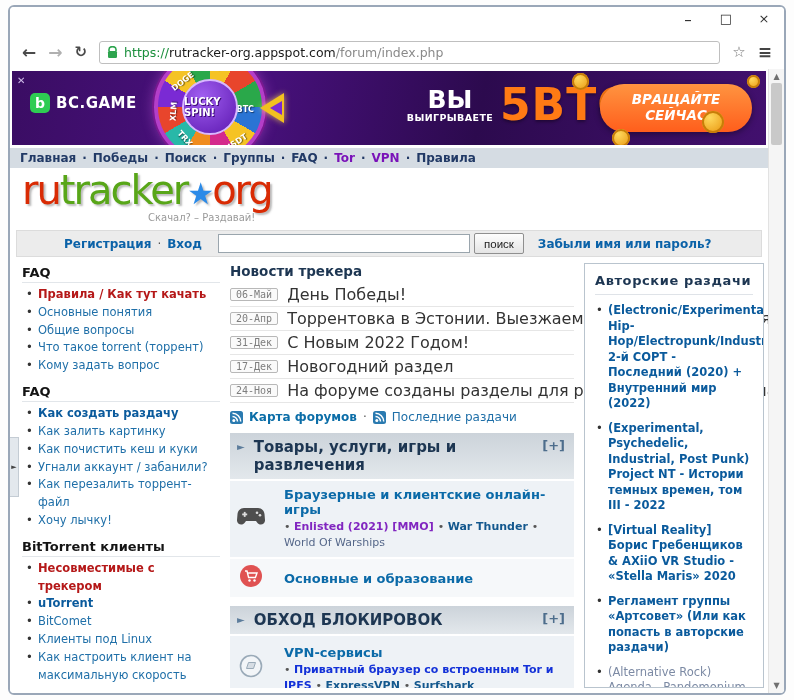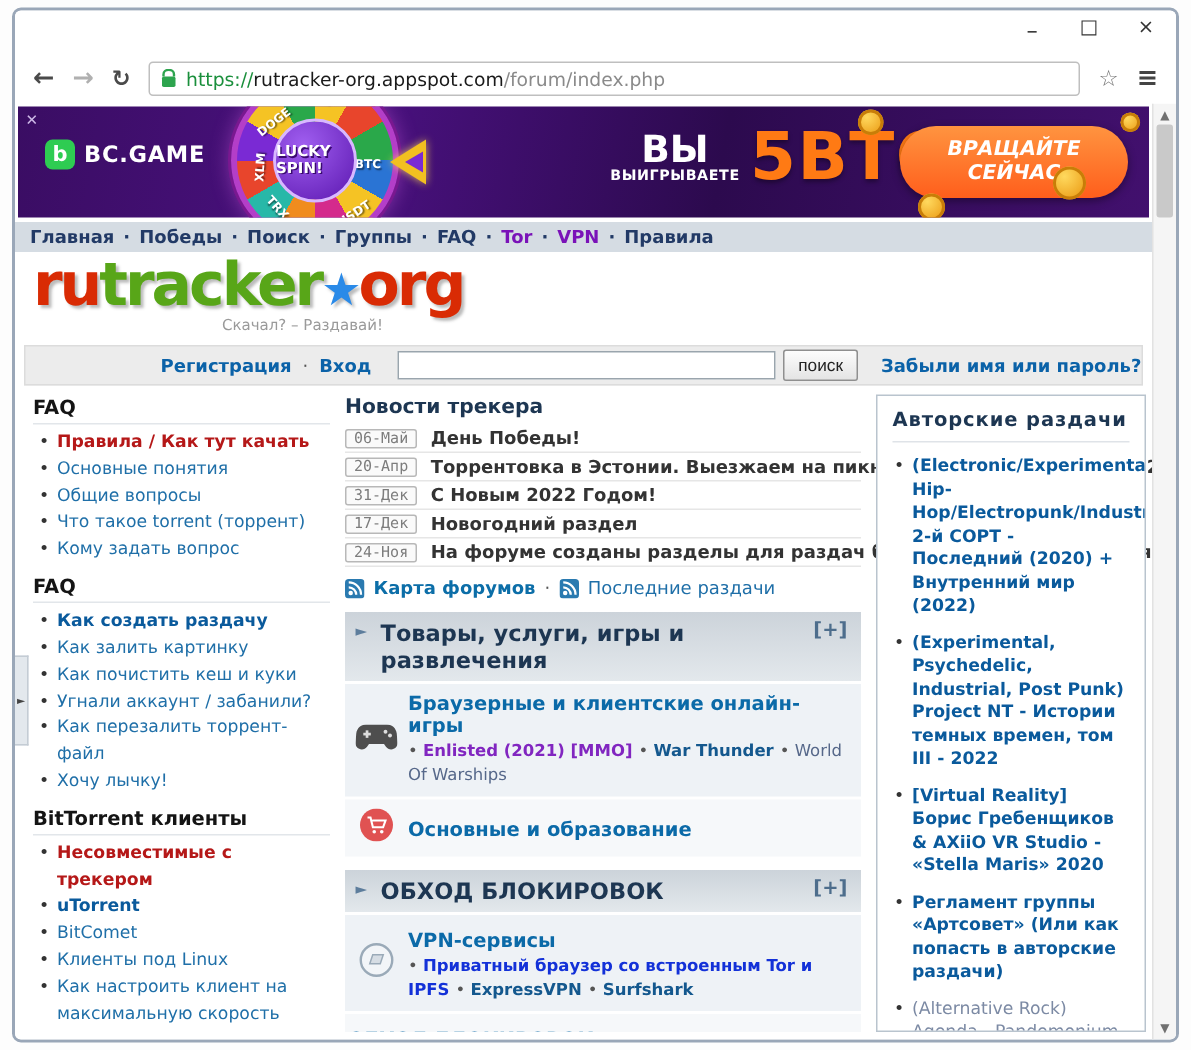--- a/index.html
+++ b/index.html
@@ -79,28 +79,28 @@
 
   
   .navbar { margin-top:3px; height:20px; background:#d5dce3; display:flex; align-items:center; padding-left:10px;
             font-size:12px; font-weight:bold; }
   .nav-item { color:#223a66; }
   .nav-item.purple { color:#7a12b8; }
   .nav-sep { color:#223a66; padding:0 6px; }
 
   
   .logoarea { height:60px; padding:2px 0 0 12px; position:relative; }
-  .site-logo { font-size:40px; font-weight:700; letter-spacing:-2px; line-height:1;
+  .site-logo { font-size:40px; font-weight:400; letter-spacing:-2px; line-height:1;
                text-shadow:2px 2px 2px rgba(60,60,60,.35); cursor:pointer; display:inline-block; }
   .lg-ru { color:#d92b04; } .lg-tracker { color:#58a618; } .lg-star { color:#2a8ae8; font-size:30px; } .lg-org { color:#d92b04; }
   .tagline { position:absolute; left:138px; top:44px; font-size:10px; color:#9a9a9a; }
 
   
   .authbar { margin:2px 6px 0 6px; height:27px; background:#ececec; border:1px solid #dcdcdc;
-             display:flex; align-items:center; font-size:12px; padding-left:90px;justify-content:space-between; }
+             display:flex; align-items:center; font-size:12px; padding-left:47px; }
   .auth-link { color:#0b62a8; font-weight:bold; }
   .auth-sep { color:#555; padding:0 6px; }
   .search-input { margin-left:16px; width:252px; height:19px; border:1px solid #9aa5ad; background:#fff; font-size:12px; padding:0 4px; }
   .search-btn { margin-left:4px; height:21px; font-size:11.5px; color:#222; padding:0 9px;
                 background:linear-gradient(180deg,#fdfdfd,#e4e4e4); border:1px solid #8f8f8f; border-radius:2px; cursor:pointer; }
   .forgot-link { margin-left:14px; color:#0b62a8; font-weight:bold; }
 
   
   .main { display:flex; gap:10px; padding:6px 4px 0 12px; height:431px; overflow:hidden; align-items:flex-start; }
   .col-left { width:198px; flex-shrink:0; }
@@ -115,34 +115,34 @@
   .side-list li::before { content:"•"; position:absolute; left:4px; color:#333; }
   .side-list a.plain { color:#1f6fa8; }
   .side-list a.bold { color:#0a5a9c; font-weight:bold; }
   .side-list a.red { color:#b51818; font-weight:bold; }
 
   
   .news-head { font-size:13.5px; font-weight:bold; color:#1d3652; margin-bottom:4px; }
   .news-row { display:flex; align-items:center; gap:9px; border-bottom:1px solid #e6e6e6; padding:2px 0; }
   .news-date { font-family:"DejaVu Sans Mono","Liberation Mono",monospace; font-size:10px; color:#7d7d7d;
                border:1px solid #b8b8b8; background:#fafafa; border-radius:2px; padding:0 5px; white-space:nowrap; cursor:pointer; }
-  .news-title { font-size:12px; color:#333; white-space:nowrap;font-weight:bold; }
+  .news-title { font-size:16px; color:#333; white-space:nowrap; }
   .maplinks { display:flex; align-items:center; gap:6px; margin:7px 0 2px; font-size:12px; }
   .rss-icon { display:inline-block; width:13px; height:13px; }
   .maplink-strong { color:#0c6ea8; font-weight:bold; }
   .maplink { color:#1f6fa8; }
   .map-sep { color:#555; }
 
   
   .cat-header { margin-top:9px; background:linear-gradient(180deg,#ccd3da,#e3e8ec); padding:5px 9px 5px 7px;
                 display:flex; align-items:flex-start; cursor:pointer; }
   .cat-arrow { color:#5d7d9c; font-size:10px; margin:3px 9px 0 0; }
   .cat-title { font-size:15px; font-weight:bold; color:#1d3652; line-height:1.2; flex:1; }
   .cat-expand { color:#4d6d8c; font-weight:bold; font-size:13px; margin-left:8px; }
-  .forum-row { display:flex; gap:2px; padding:6px 8px 6px 2px; margin-top:2px; align-items:center; background:#eef2f6; }
+  .forum-row { display:flex; gap:14px; padding:6px 8px 6px 2px; margin-top:2px; align-items:center; background:#eef2f6; }
   .forum-row.alt { background:#f6f8fa; }
   .forum-icon { width:38px; flex-shrink:0; text-align:center; }
   .forum-text { flex:1; min-width:0; }
   .forum-title { font-size:13px; font-weight:bold; color:#0b6aa8; display:inline-block; }
   .subforums { font-size:11px; margin-top:1px; line-height:1.45; }
   .subforums a { margin-right:4px; }
   .subforums a::before { content:"• "; color:#555; font-weight:normal; }
   .sub.plain { color:#56688a; }
   .sub.bold { color:#14588e; font-weight:bold;text-align:right; }
   .sub.purple { color:#8126c0; font-weight:bold; }

